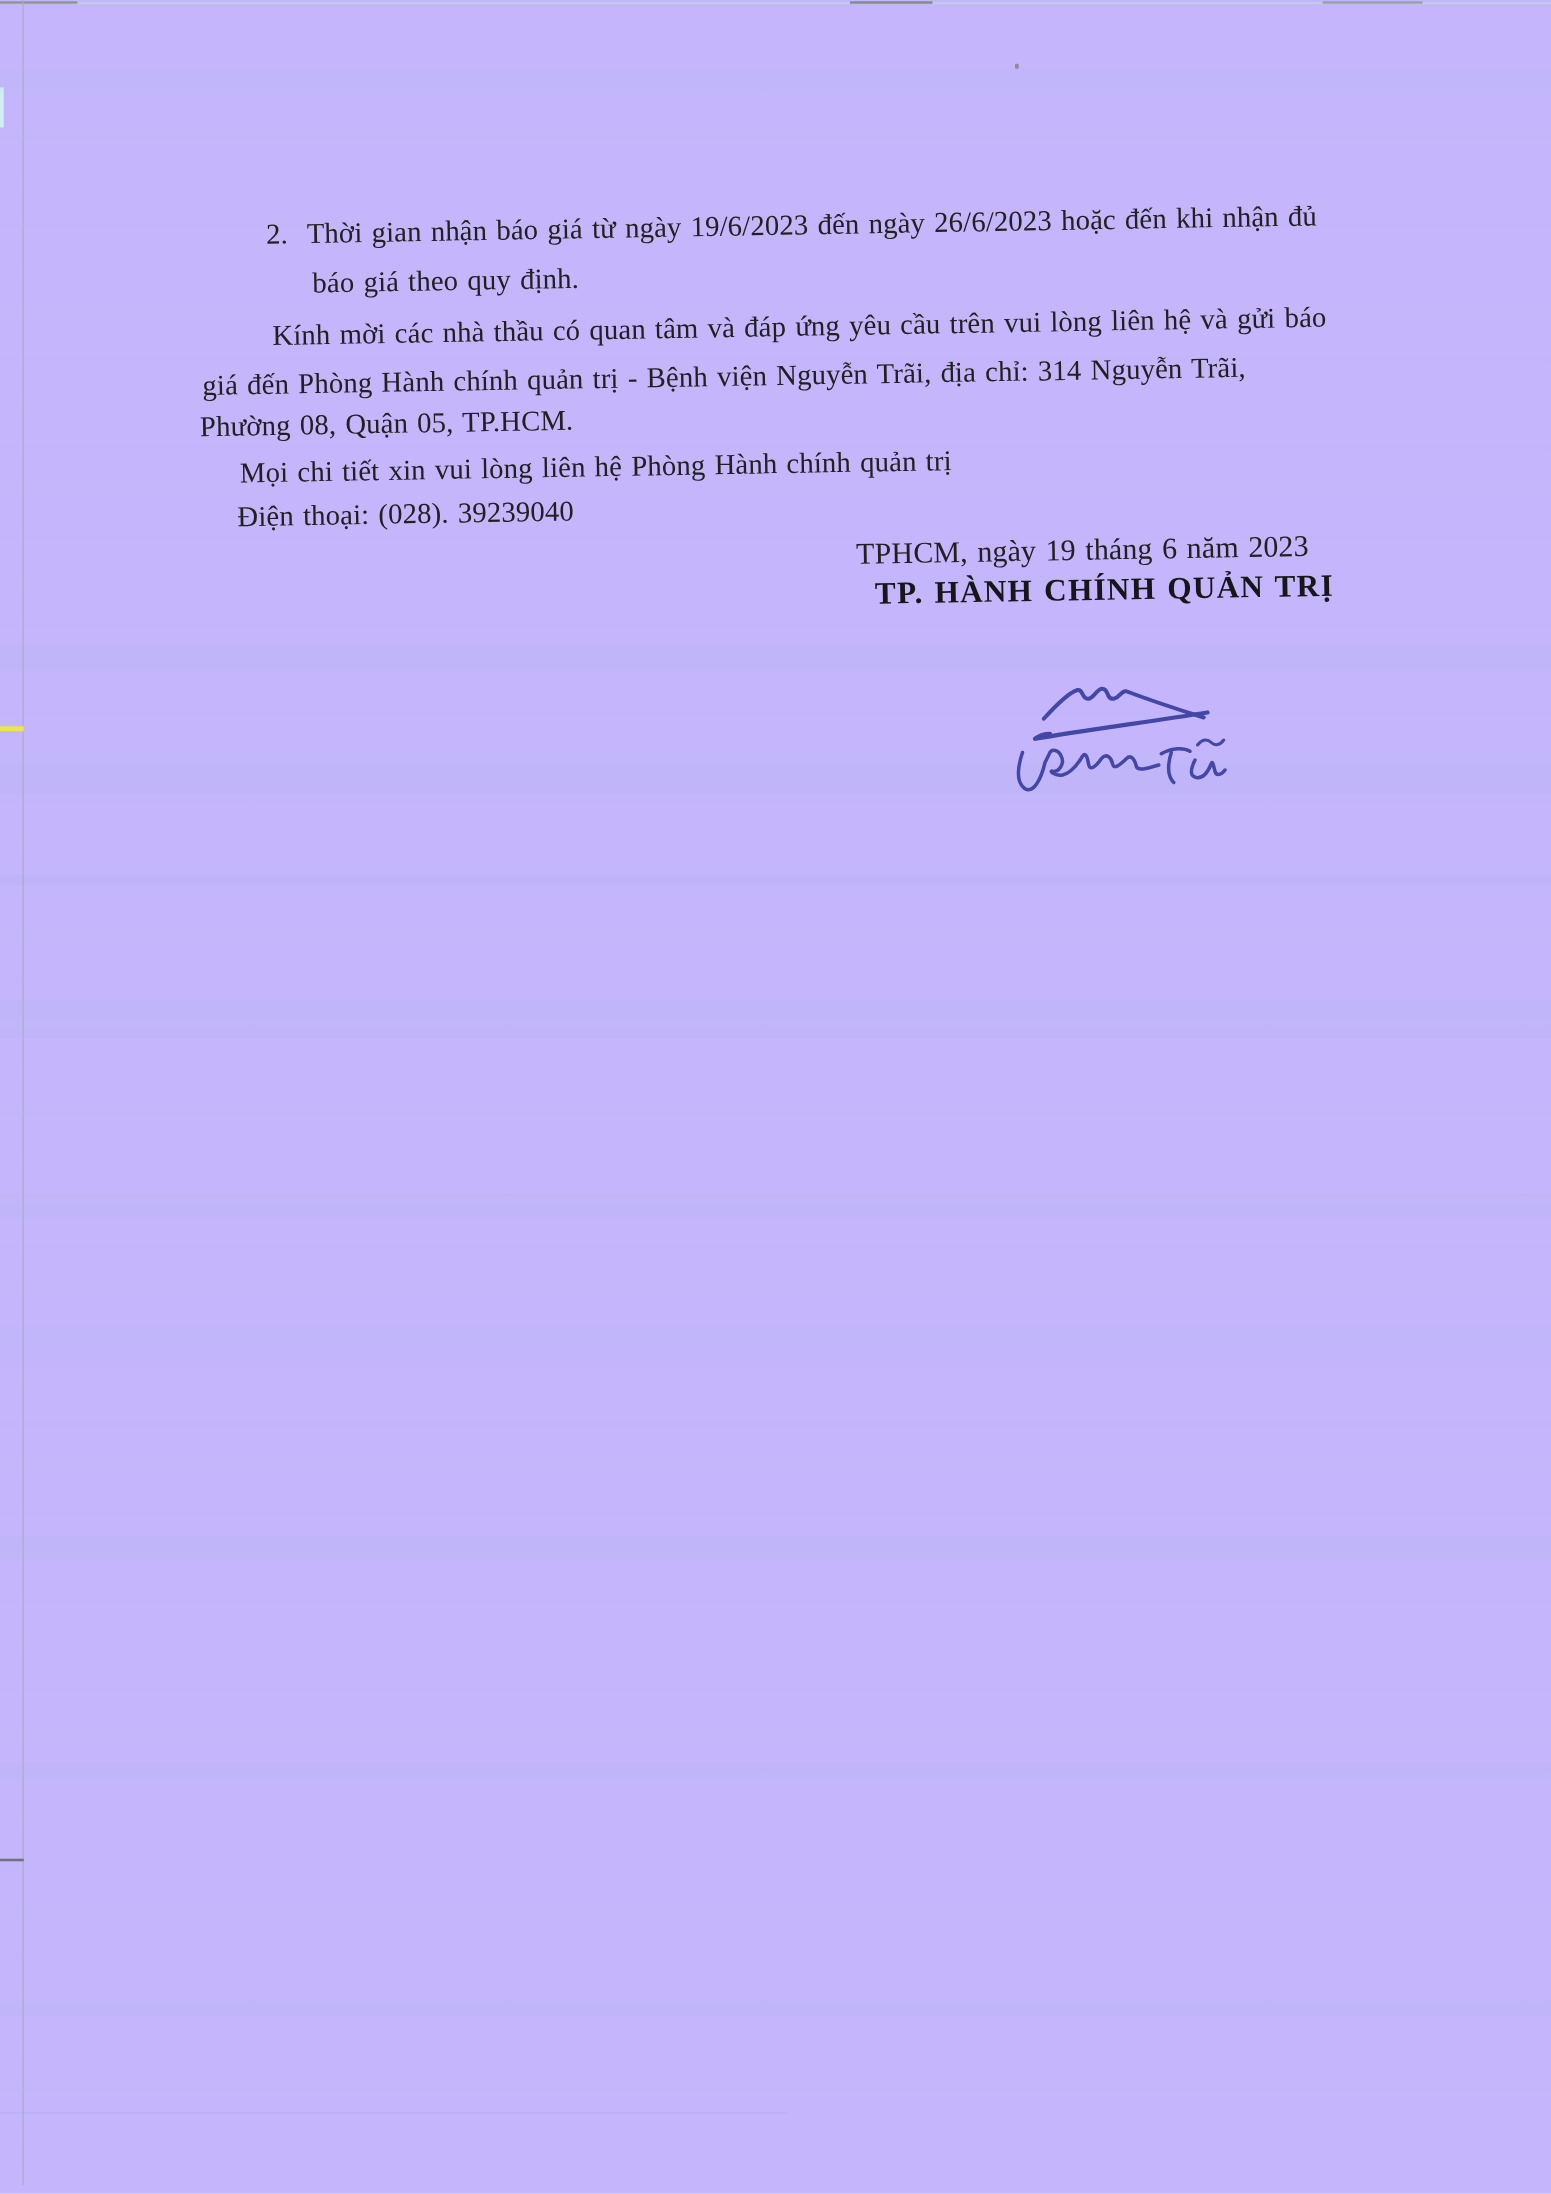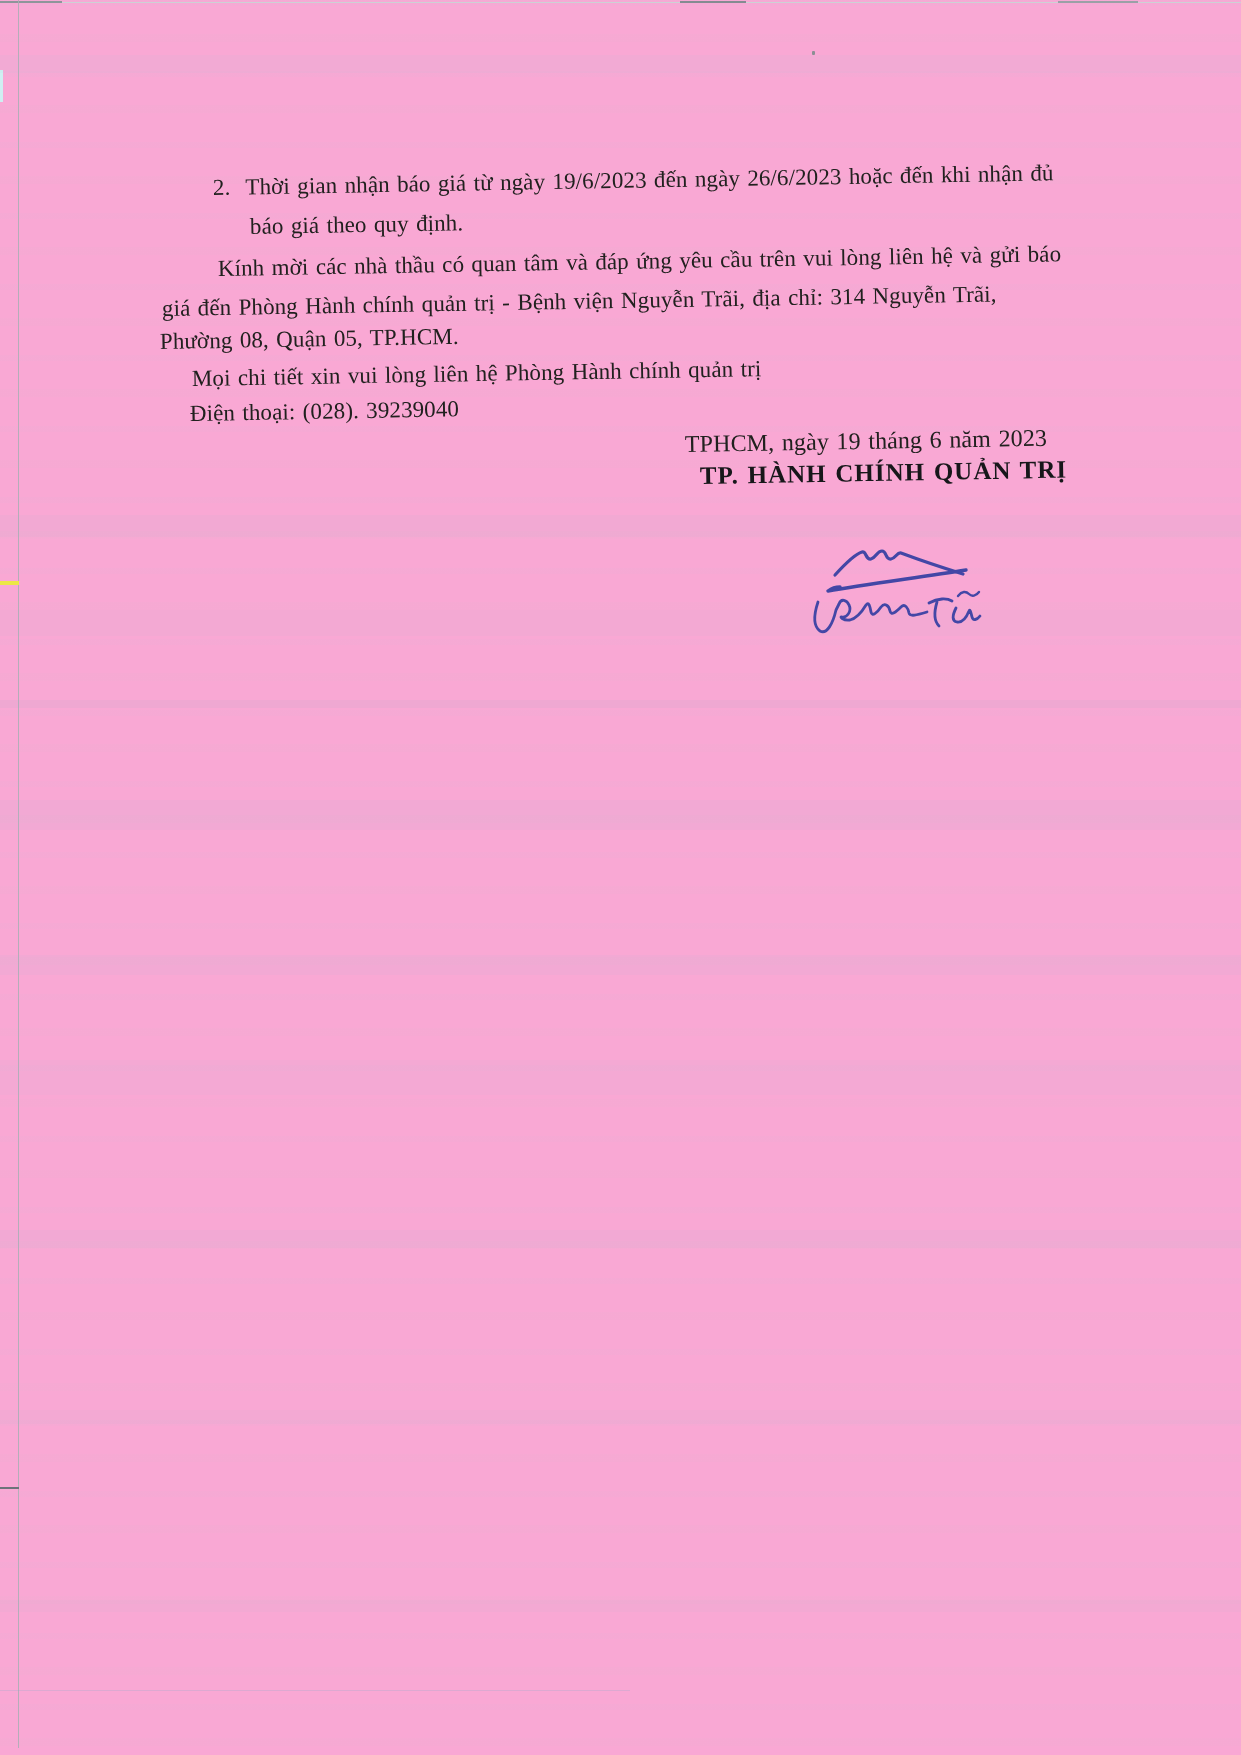--- a/index.html
+++ b/index.html
@@ -1,20 +1,20 @@
 <!DOCTYPE html>
 <html><head>
 <meta charset="utf-8">
 <style>
   html,body{margin:0;padding:0;background:#e9e9e9;}
   .page{
     position:relative;
     width:1241px;height:1755px;
     margin:0 auto;
-    background:#f9a8d4;
+    background:#c4b5fd;
     overflow:hidden;
     font-family:"Liberation Serif","DejaVu Serif",serif;
     color:#21211f;
   }
   
   .page::before{
     content:"";
     position:absolute;inset:0;
     background:repeating-linear-gradient(
       to bottom,

